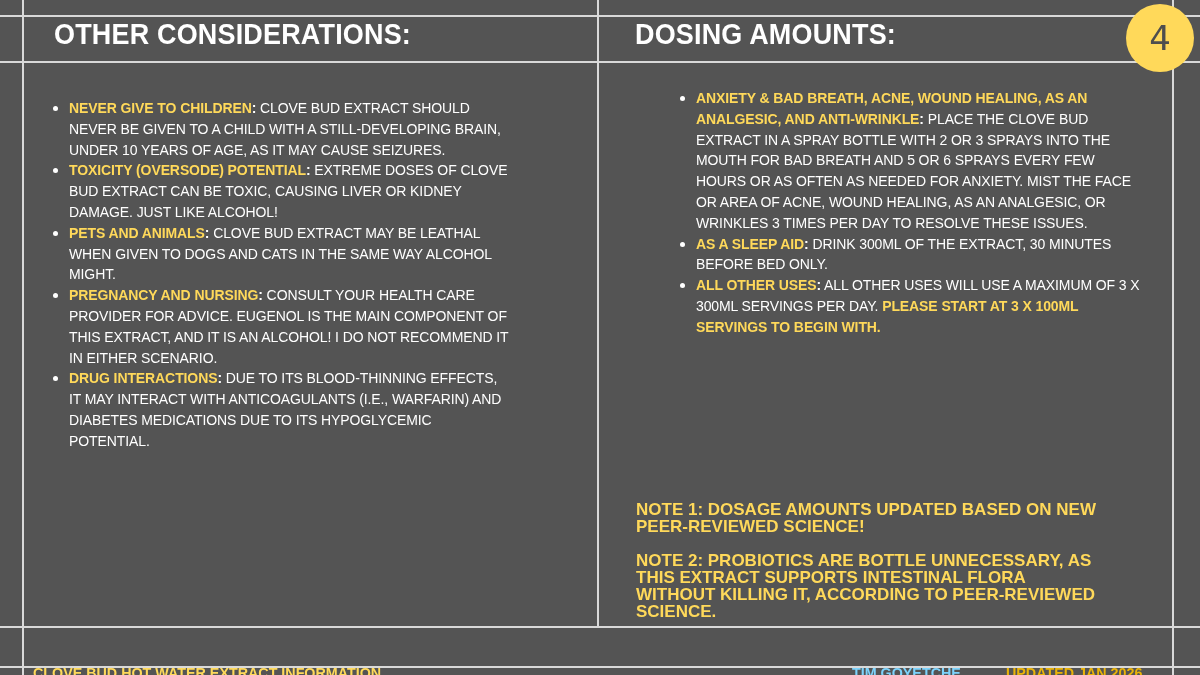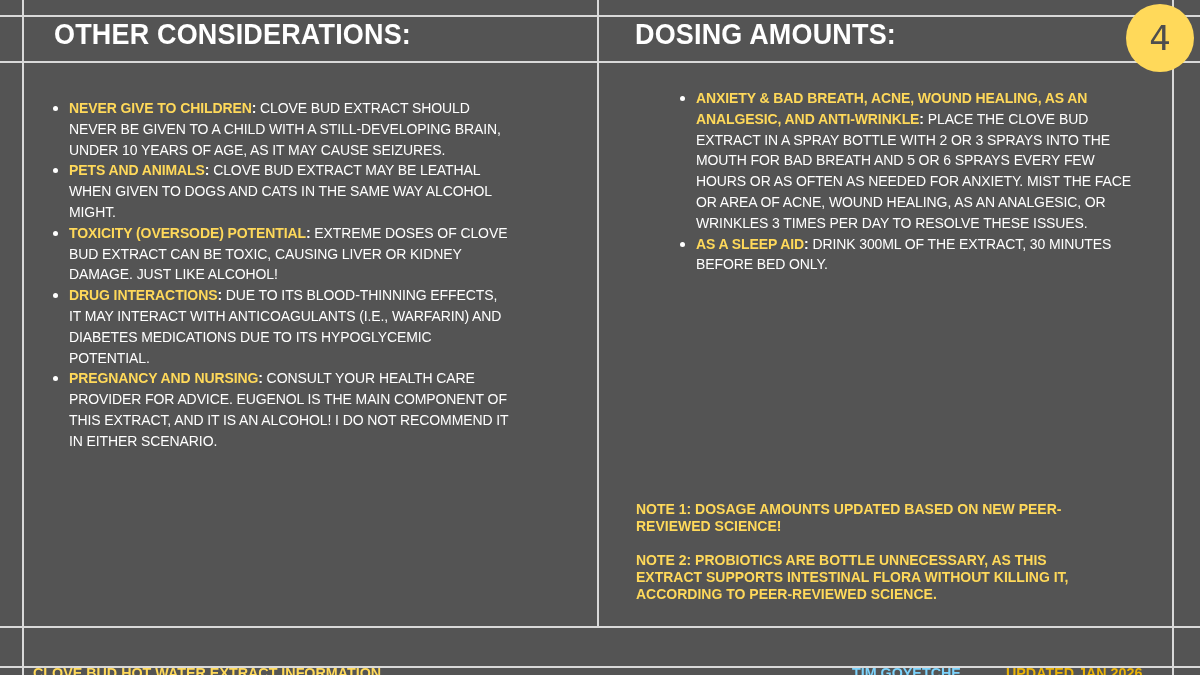--- a/index.html
+++ b/index.html
@@ -32,21 +32,21 @@
     font-size: 14px; line-height: 20.8px; letter-spacing: -0.1px;
   }
   ul.col li { position: relative; }
   ul.col li::before {
     content: ""; position: absolute; left: -16px; top: 8px;
     width: 5px; height: 5px; border-radius: 50%; background: #ffffff;
   }
   .hl { color: #ffd95a; font-weight: bold; }
   .colon { color: #ffffff; font-weight: bold; }
   .note {
-    position: absolute; left: 636px; font-size: 14px; line-height: 17px;
+    position: absolute; left: 636px; font-size: 17px; line-height: 17px;
     font-weight: bold; color: #ffd95a; width: 470px;
   }
   .footer {
     position: absolute; top: 665px; font-size: 14.3px; font-weight: bold; white-space: nowrap;
   }
 </style>
 </head>
 <body>
 
 <div class="hline" style="top:15px"></div>
@@ -59,29 +59,30 @@
 
 <div class="heading" style="left:54px">OTHER CONSIDERATIONS:</div>
 <div class="heading" style="left:635px">DOSING AMOUNTS:</div>
 
 <div class="badge">
   <span>4</span>
 </div>
 
 <ul class="col" style="left:51px; top:98px; width:440px;">
   <li><span class="hl">NEVER GIVE TO CHILDREN</span><span class="colon">:</span><span> CLOVE BUD EXTRACT SHOULD NEVER BE GIVEN TO A CHILD WITH A STILL-DEVELOPING BRAIN, UNDER 10 YEARS OF AGE, AS IT MAY CAUSE SEIZURES.</span></li>
+  <li><span class="hl">TOXICITY (OVERSODE) POTENTIAL</span><span class="colon">:</span><span> EXTREME DOSES OF CLOVE BUD EXTRACT CAN BE TOXIC, CAUSING LIVER OR KIDNEY DAMAGE. JUST LIKE ALCOHOL!</span></li>
   <li><span class="hl">PETS AND ANIMALS</span><span class="colon">:</span><span> CLOVE BUD EXTRACT MAY BE LEATHAL WHEN GIVEN TO DOGS AND CATS IN THE SAME WAY ALCOHOL MIGHT.</span></li>
-  <li><span class="hl">TOXICITY (OVERSODE) POTENTIAL</span><span class="colon">:</span><span> EXTREME DOSES OF CLOVE BUD EXTRACT CAN BE TOXIC, CAUSING LIVER OR KIDNEY DAMAGE. JUST LIKE ALCOHOL!</span></li>
+  <li><span class="hl">PREGNANCY AND NURSING</span><span class="colon">:</span><span> CONSULT YOUR HEALTH CARE PROVIDER FOR ADVICE. EUGENOL IS THE MAIN COMPONENT OF THIS EXTRACT, AND IT IS AN ALCOHOL! I DO NOT RECOMMEND IT IN EITHER SCENARIO.</span></li>
   <li><span class="hl">DRUG INTERACTIONS</span><span class="colon">:</span><span> DUE TO ITS BLOOD-THINNING EFFECTS, IT MAY INTERACT WITH ANTICOAGULANTS (I.E., WARFARIN) AND DIABETES MEDICATIONS DUE TO ITS HYPOGLYCEMIC POTENTIAL.</span></li>
-  <li><span class="hl">PREGNANCY AND NURSING</span><span class="colon">:</span><span> CONSULT YOUR HEALTH CARE PROVIDER FOR ADVICE. EUGENOL IS THE MAIN COMPONENT OF THIS EXTRACT, AND IT IS AN ALCOHOL! I DO NOT RECOMMEND IT IN EITHER SCENARIO.</span></li>
 </ul>
 
 <ul class="col" style="left:678px; top:88px; width:450px;">
   <li><span class="hl">ANXIETY &amp; BAD BREATH, ACNE, WOUND HEALING, AS AN ANALGESIC, AND ANTI-WRINKLE</span><span class="colon">:</span><span> PLACE THE CLOVE BUD EXTRACT IN A SPRAY BOTTLE WITH  2 OR 3 SPRAYS INTO THE MOUTH FOR BAD BREATH AND 5 OR 6 SPRAYS EVERY FEW HOURS OR AS OFTEN AS NEEDED FOR ANXIETY.  MIST THE FACE OR AREA OF ACNE, WOUND HEALING, AS AN ANALGESIC, OR WRINKLES 3 TIMES PER DAY TO RESOLVE THESE ISSUES.</span></li>
   <li><span class="hl">AS A SLEEP AID</span><span class="colon">:</span><span> DRINK 300ML OF THE EXTRACT, 30 MINUTES BEFORE BED ONLY.</span></li>
+  <li><span class="hl">ALL OTHER USES</span><span class="colon">:</span><span> ALL OTHER USES WILL USE A MAXIMUM OF 3 X 300ML SERVINGS PER DAY. </span><span class="hl">PLEASE START AT 3 X 100ML SERVINGS TO BEGIN WITH.</span></li>
 </ul>
 
 <div class="note" style="top:501px">NOTE 1: DOSAGE AMOUNTS UPDATED BASED ON NEW PEER-REVIEWED SCIENCE!</div>
 <div class="note" style="top:552px">NOTE 2: PROBIOTICS ARE BOTTLE UNNECESSARY, AS THIS EXTRACT SUPPORTS INTESTINAL FLORA WITHOUT KILLING IT, ACCORDING TO PEER-REVIEWED SCIENCE.</div>
 
 <div class="footer" style="left:33px; color:#ffd95a;">CLOVE BUD HOT WATER EXTRACT INFORMATION</div>
 <div class="footer" style="left:852px; color:#7dd3fc;">TIM GOYETCHE</div>
 <div class="footer" style="left:1006px; color:#eab308;">UPDATED JAN 2026</div>
 
 </body></html>

